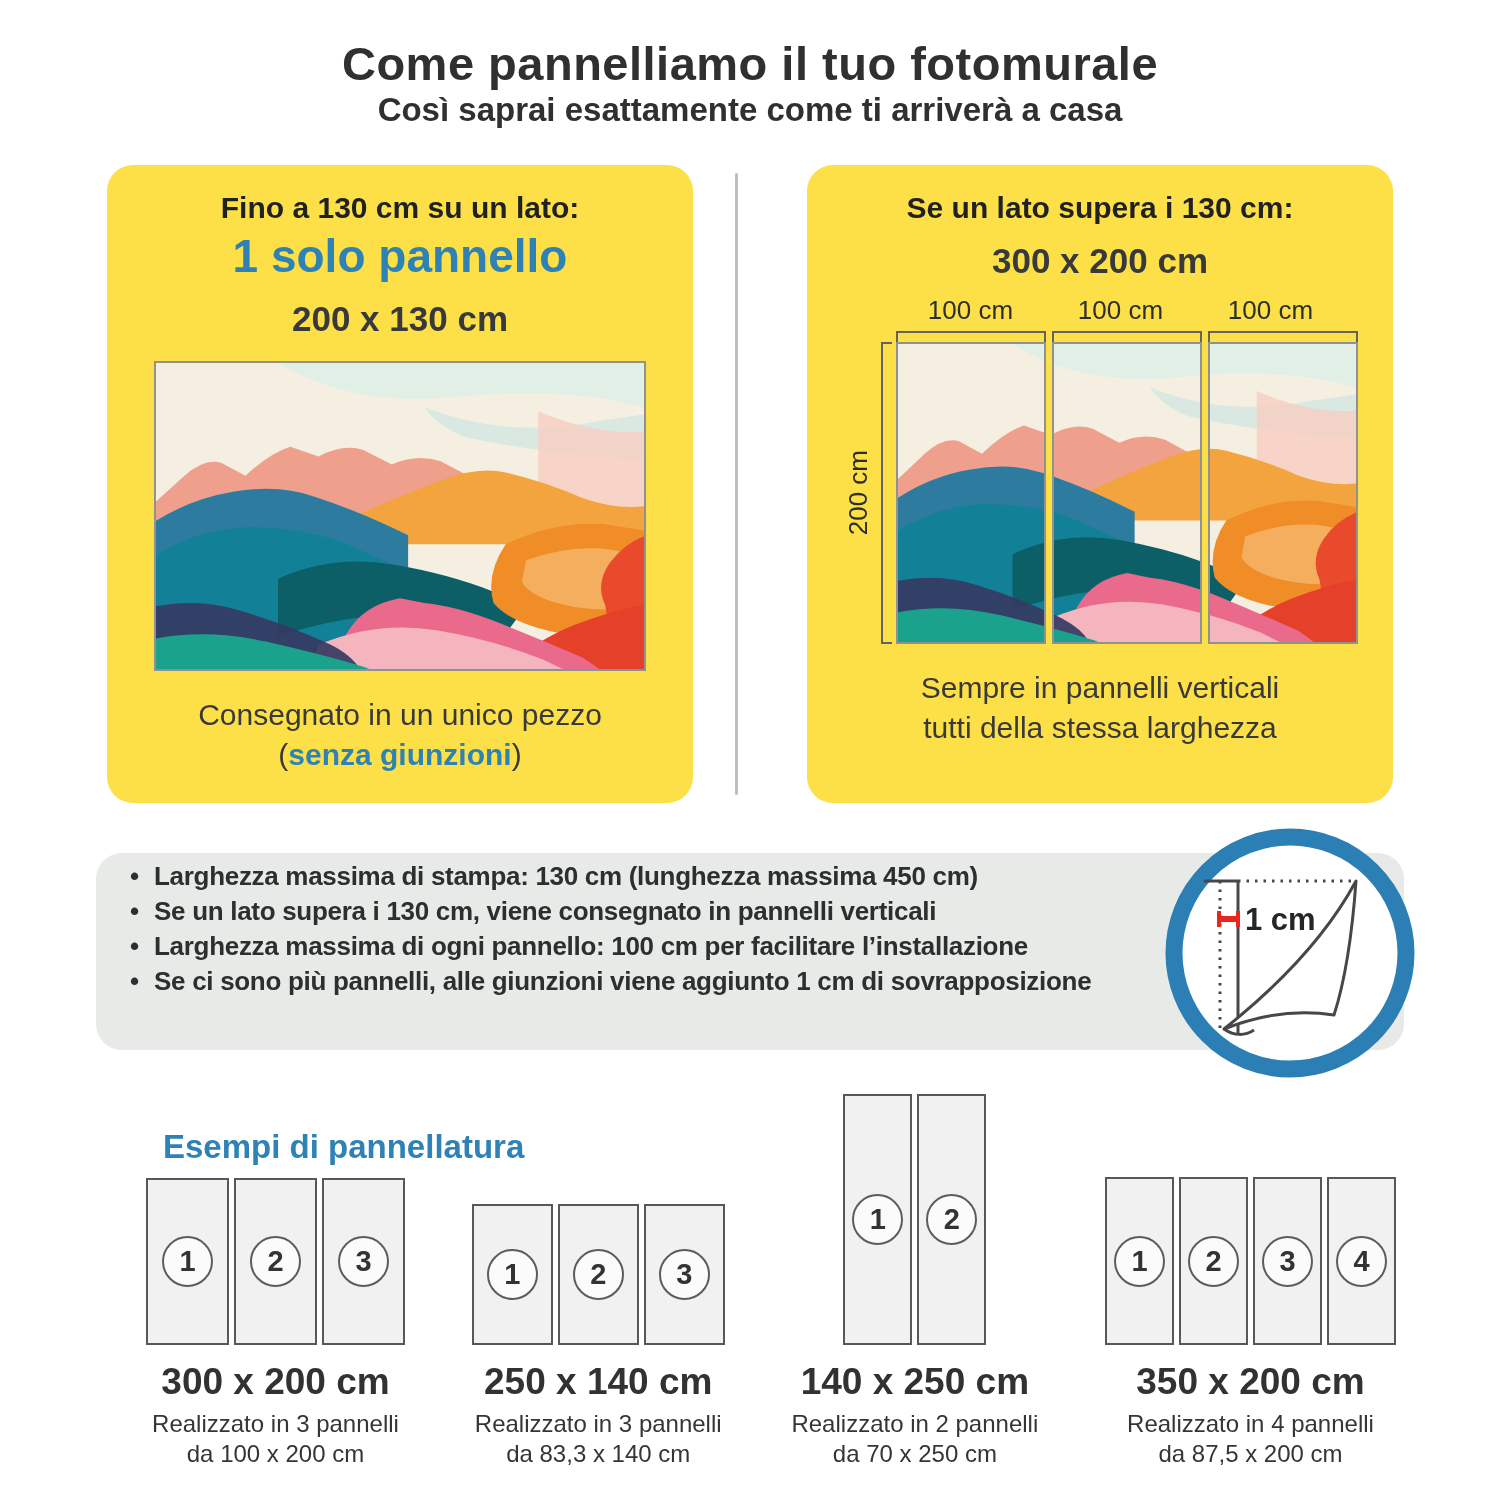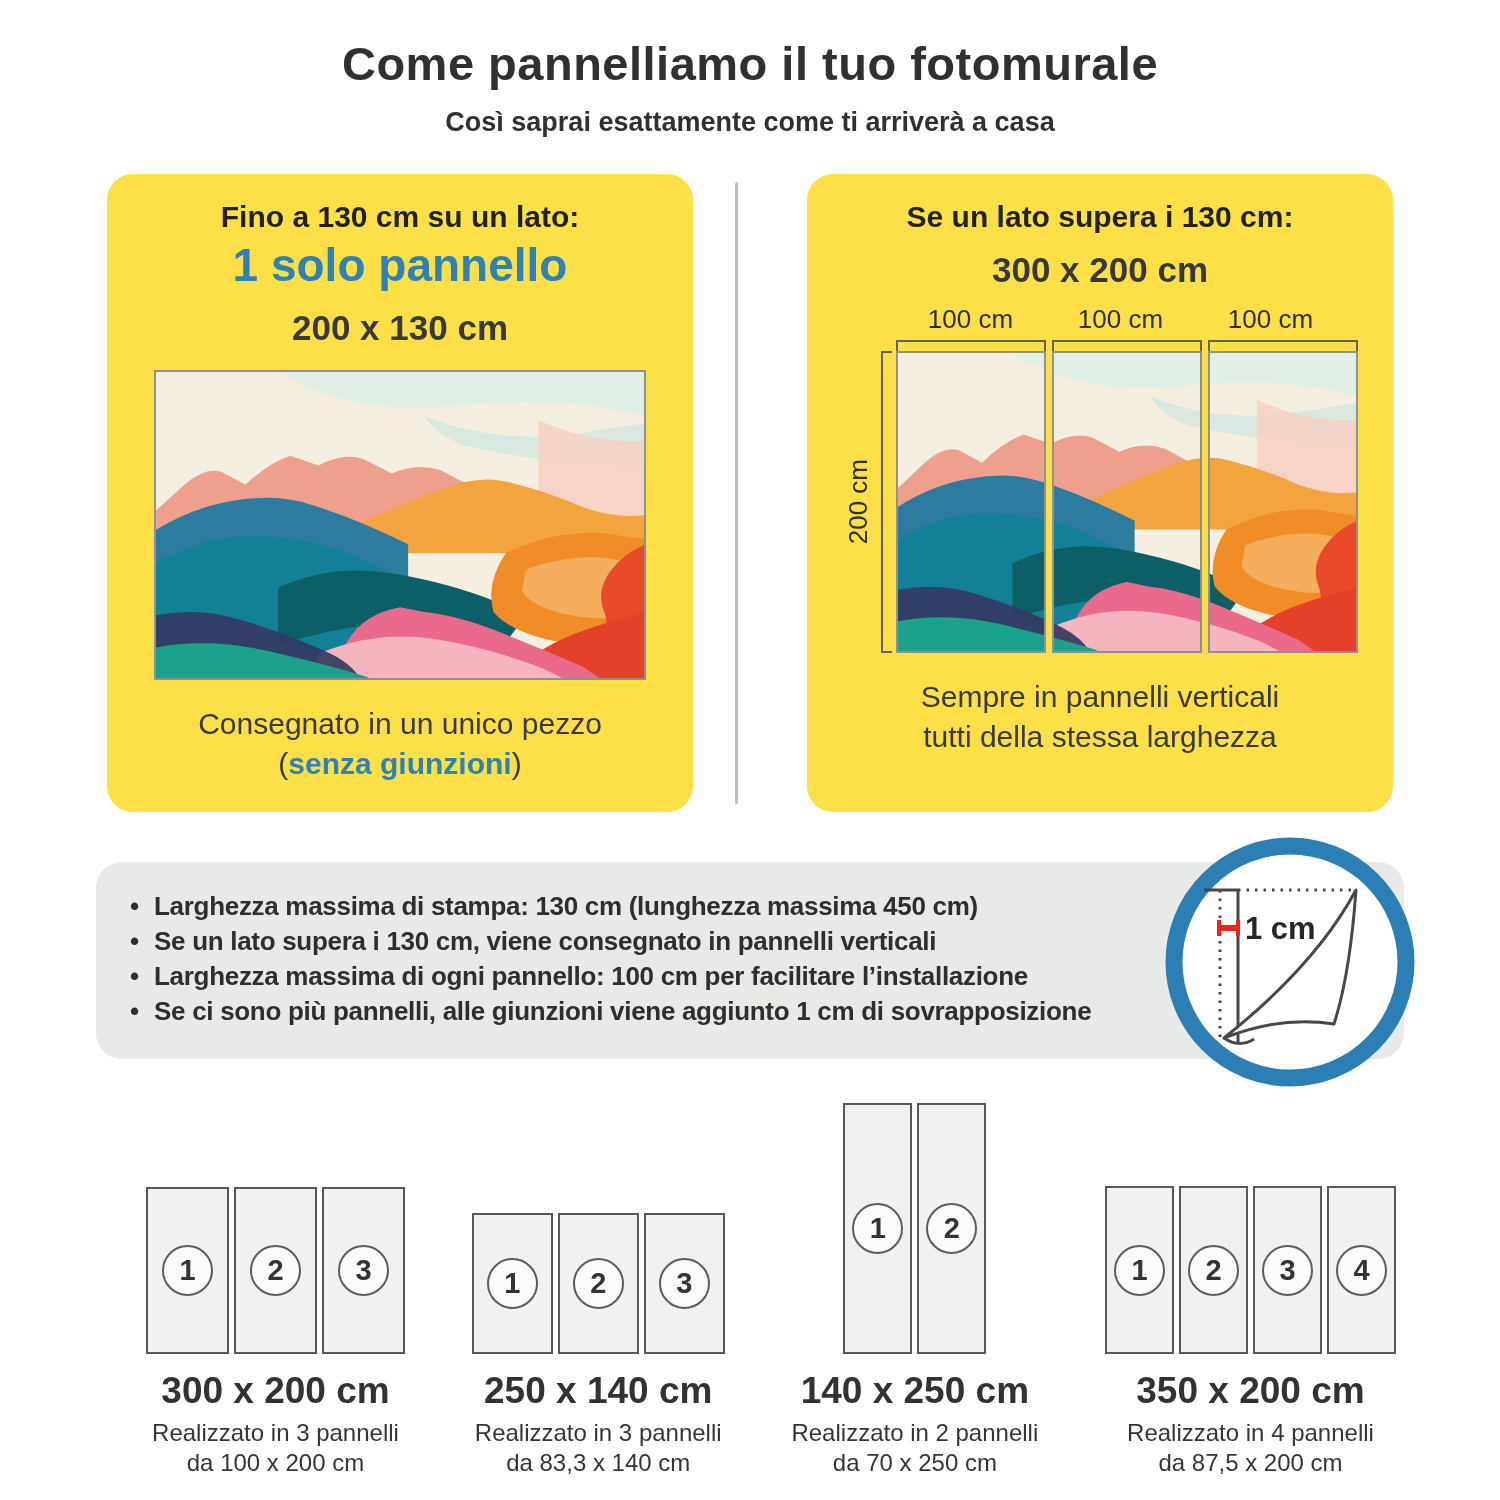--- a/index.html
+++ b/index.html
@@ -3,21 +3,21 @@
 <meta charset="utf-8">
 <style>
   * { margin:0; padding:0; box-sizing:border-box; }
   html,body { width:1500px; height:1500px; }
   body {
     font-family:"Liberation Sans", sans-serif;
     background:#ffffff; color:#313335; position:relative; overflow:hidden;
   }
   .header { text-align:center; padding-top:36px; }
   .title { font-size:47px; font-weight:800; color:#2e3032; letter-spacing:.5px; }
-  .subtitle { font-size:27px; font-weight:700; color:#2e3032; margin-top:16px; }
+  .subtitle { font-size:33px; font-weight:700; color:#2e3032; }
 
   .cards-row { width:1286px; margin:36px auto 0; display:flex; justify-content:space-between; position:relative; }
   .divider { position:absolute; left:628px; top:8px; height:622px; width:3px; background:#bdc0bd; border-radius:2px; }
   .card { width:586px; min-height:636px; background:#fde047; border-radius:26px; padding:26px 14px 28px; text-align:center; }
   .card-cond { font-size:30px; font-weight:800; color:#1f2123; }
   .card-headline { font-size:46px; font-weight:800; color:#2e82b5; margin-top:4px; }
   .card-size { font-size:35px; font-weight:800; color:#37393b; margin-top:16px; }
 
   .mural-frame { width:492px; height:310px; margin:22px auto 0; border:2px solid #909292; background:#f5efe1; }
   .mural-frame svg { display:block; width:100%; height:100%; }
@@ -40,21 +40,21 @@
   .h-bracket::before, .h-bracket::after { content:""; position:absolute; top:0; width:2px; height:9px; background:#636363; }
   .h-bracket::before { left:0; } .h-bracket::after { right:0; }
   .panel-strip { display:flex; gap:6px; }
   .slice { width:150px; height:302px; border:2px solid #909292; overflow:hidden; position:relative; background:#f5efe1; }
   .slice svg { position:absolute; top:0; width:458px; height:298px; }
   .slice:nth-child(1) svg { left:0; }
   .slice:nth-child(2) svg { left:-156px; }
   .slice:nth-child(3) svg { left:-312px; }
 
   
-  .rules { width:1308px; margin:50px auto 0; background:#e8eae7; border-radius:26px; position:relative; height:197px; padding:27px 0 8px 28px; }
+  .rules { width:1308px; margin:50px auto 0; background:#e8eae7; border-radius:26px; position:relative; height:197px; padding:6px 0 8px 28px; }
   .rule-list { list-style:none; }
   .rule-item { font-size:26px; font-weight:700; line-height:35px; color:#2c2e30; padding-left:30px; position:relative; white-space:nowrap; letter-spacing:-0.3px; }
   .rule-item::before { content:"\2022"; position:absolute; left:6px; }
   .overlap-badge { position:absolute; right:-12px; top:-26px; width:252px; height:252px; }
 
   
   .examples { position:relative; }
   .examples-heading { position:absolute; left:163px; top:34px; font-size:33px; font-weight:800; color:#2e82b5; }
   .examples-row { display:flex; align-items:flex-end; justify-content:space-between; margin:44px 104px 0 146px; }
   .example { text-align:center; }
@@ -185,20 +185,21 @@
         <path d="M55,92 H74" stroke-width="6"></path>
         <path d="M55,84 V100" stroke-width="4"></path>
         <path d="M74,84 V100" stroke-width="4"></path>
       </g>
       <text x="81" y="103" font-size="31" font-weight="bold" fill="#262626">1 cm</text>
     </svg>
   </div>
 </section>
 
 <section class="examples">
+  <div class="examples-heading">Esempi di pannellatura</div>
   <div class="examples-row">
 
     <div class="example ex-300x200">
       <div class="ex-panels">
         <div class="panel">
             <span class="num-badge">1</span>
           </div>
         <div class="panel">
             <span class="num-badge">2</span>
           </div>

